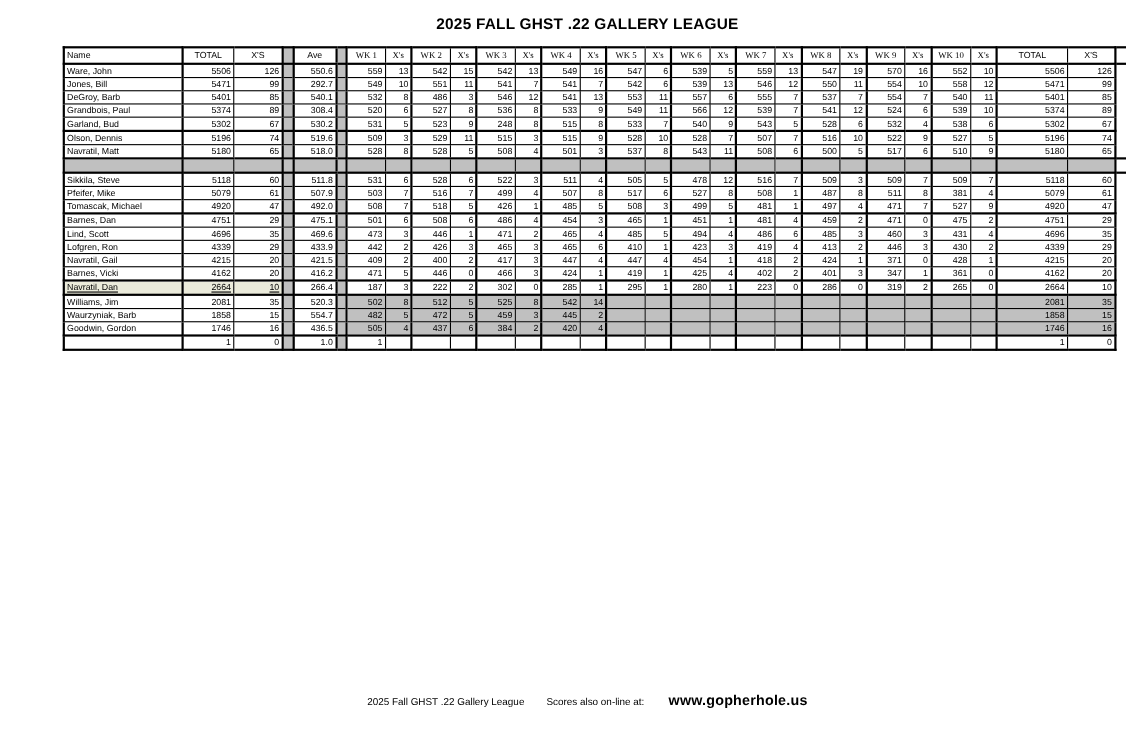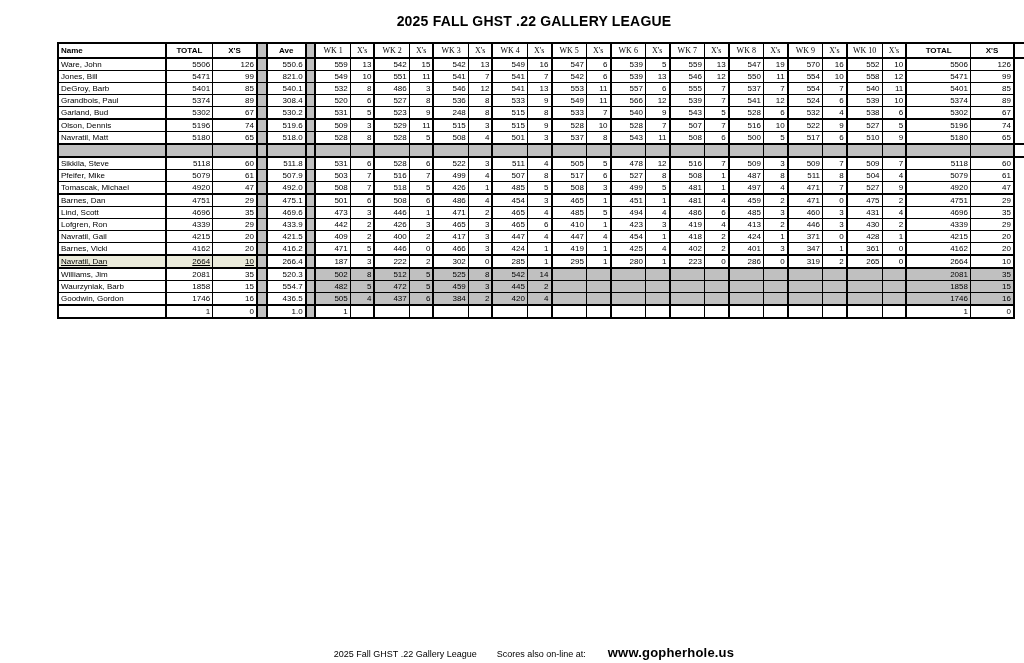--- a/index.html
+++ b/index.html
@@ -3,42 +3,42 @@
 <meta charset="utf-8">
 <style>
   html,body{margin:0;padding:0;background:#fff;}
   body{width:1024px;height:663px;overflow:hidden;font-family:"Liberation Sans",sans-serif;color:#000;}
   .page{position:relative;width:1024px;height:663px;background:#fff;padding-left:44px;}
   .title{position:absolute;top:13px;left:0;width:100%;text-align:center;
          font-size:14px;font-weight:bold;letter-spacing:0.2px;}
   table.league{position:absolute;left:57px;top:42px;border-collapse:collapse;table-layout:fixed;}
   td,th{border:1px solid #000;font-size:8px;line-height:9px;padding:0 2px;height:11px;
         white-space:nowrap;overflow:hidden;vertical-align:middle;}
-  th{height:13px;font-weight:bold;text-align:center;border-top:2px solid #000;border-bottom:2px solid #000;}
+  th{height:13px;font-weight:normal;text-align:center;border-top:2px solid #000;border-bottom:2px solid #000;}
   th.c-wk,th.c-wxs{font-weight:normal;font-family:Liberation Serif, serif;}
   .num{text-align:right;}
   .c-name{width:107px;text-align:left;border-left:2px solid #000;border-right:2px solid #000;}
   .c-total{width:44px;}
   .c-xs{width:43px;border-right:2px solid #000;}
   .gapc{width:9px;padding:0;background:var(--gray,#c0c0c0);border-left:2px solid #000;border-right:2px solid #000;}
   .c-ave{width:35px;}
   .c-wk{width:31px;border-left:2px solid #000;}
   .c-wxs{width:20px;border-right:2px solid #000;}
   .c-total2{width:64px;border-left:2px solid #000;}
   .c-xs2{width:42px;border-right:2px solid #000;}
   td.note{width:56px;border:none;background:transparent;text-align:center;padding:0;}
   .note-boxed{width:56px;border:2px solid #000;background:#fff;font-weight:bold;text-align:center;font-size:9px;padding:0;}
   .gray{background:var(--gray,#c0c0c0);}
   .hl{background:var(--hl,#ebebdb);text-decoration:underline;}
   .bb{border-bottom:2px solid #000;}
   .footer{position:absolute;top:629px;left:0;width:100%;display:flex;justify-content:center;
           align-items:baseline;font-size:9px;}
   .footer .sp1{margin-right:20px;}
   .footer .sp2{margin-right:22px;}
-  .footer .url{font-size:13px;font-weight:bold;letter-spacing:0.2px;margin-top:16px;}
+  .footer .url{font-size:13px;font-weight:bold;letter-spacing:0.2px;}
 </style>
 </head>
 <body>
 
 <div class="page">
   <div class="title">2025 FALL GHST .22 GALLERY LEAGUE</div>
 
   <table class="league">
     <tbody>
         <tr>
@@ -101,21 +101,21 @@
           <td class="c-wxs num">10</td>
           <td class="c-total2 num">5506</td>
           <td class="c-xs2 num">126</td>
           <td class="note">1st</td>
         </tr>
         <tr>
           <td class="c-name">Jones, Bill</td>
           <td class="c-total num">5471</td>
           <td class="c-xs num">99</td>
           <td class="gapc"></td>
-          <td class="c-ave num">821.0</td>
+          <td class="c-ave num">292.7</td>
           <td class="gapc"></td>
           <td class="c-wk num">549</td>
           <td class="c-wxs num">10</td>
           <td class="c-wk num">551</td>
           <td class="c-wxs num">11</td>
           <td class="c-wk num">541</td>
           <td class="c-wxs num">7</td>
           <td class="c-wk num">541</td>
           <td class="c-wxs num">7</td>
           <td class="c-wk num">542</td>
@@ -369,21 +369,21 @@
           <td class="c-wk num">517</td>
           <td class="c-wxs num">6</td>
           <td class="c-wk num">527</td>
           <td class="c-wxs num">8</td>
           <td class="c-wk num">508</td>
           <td class="c-wxs num">1</td>
           <td class="c-wk num">487</td>
           <td class="c-wxs num">8</td>
           <td class="c-wk num">511</td>
           <td class="c-wxs num">8</td>
-          <td class="c-wk num">504</td>
+          <td class="c-wk num">381</td>
           <td class="c-wxs num">4</td>
           <td class="c-total2 num">5079</td>
           <td class="c-xs2 num">61</td>
           <td class="note">2nd</td>
         </tr>
         <tr>
           <td class="c-name bb">Tomascak, Michael</td>
           <td class="c-total num bb">4920</td>
           <td class="c-xs num bb">47</td>
           <td class="gapc bb"></td>

